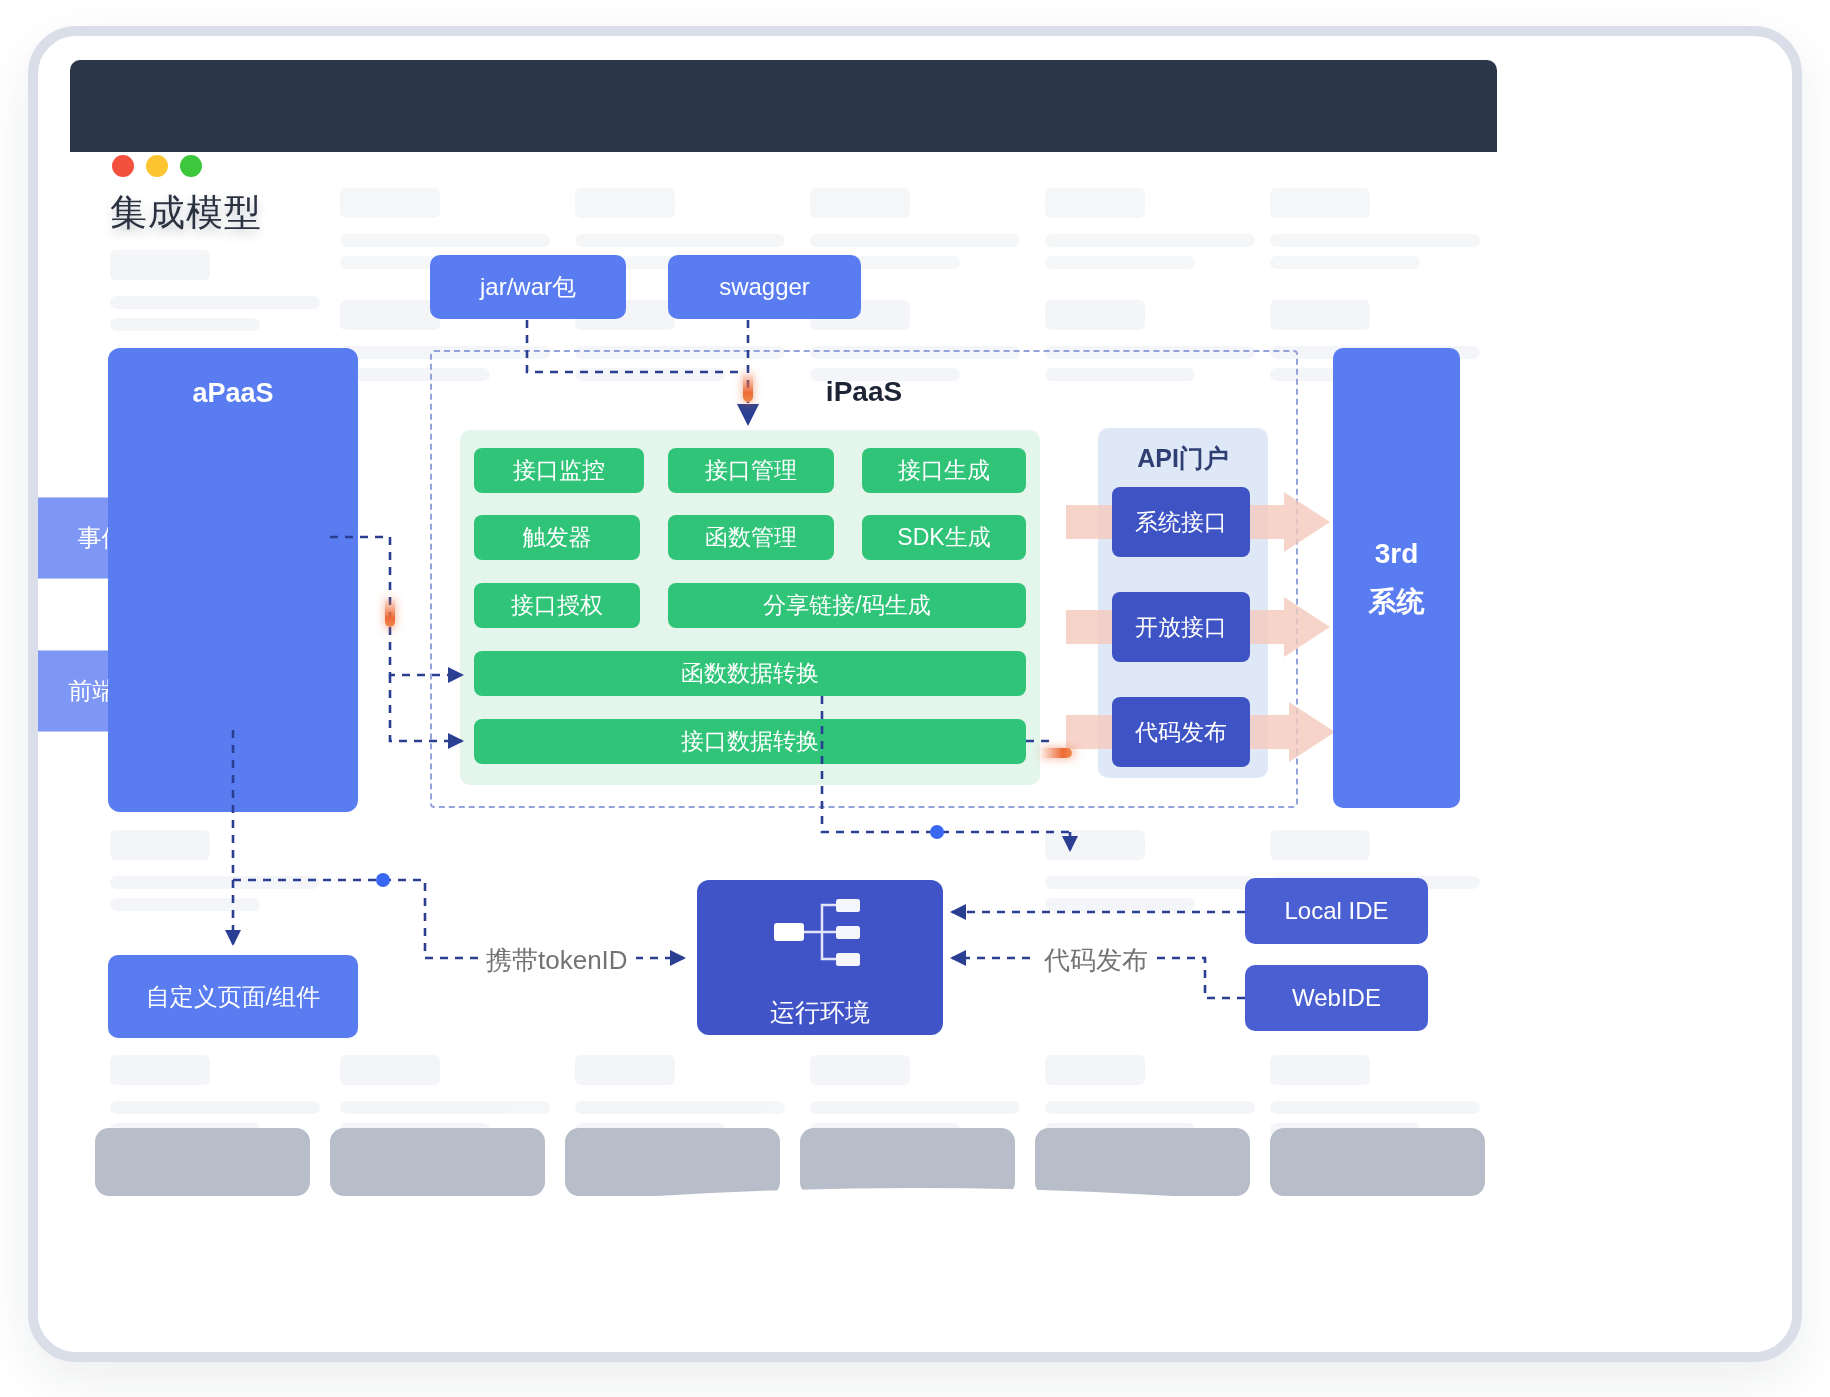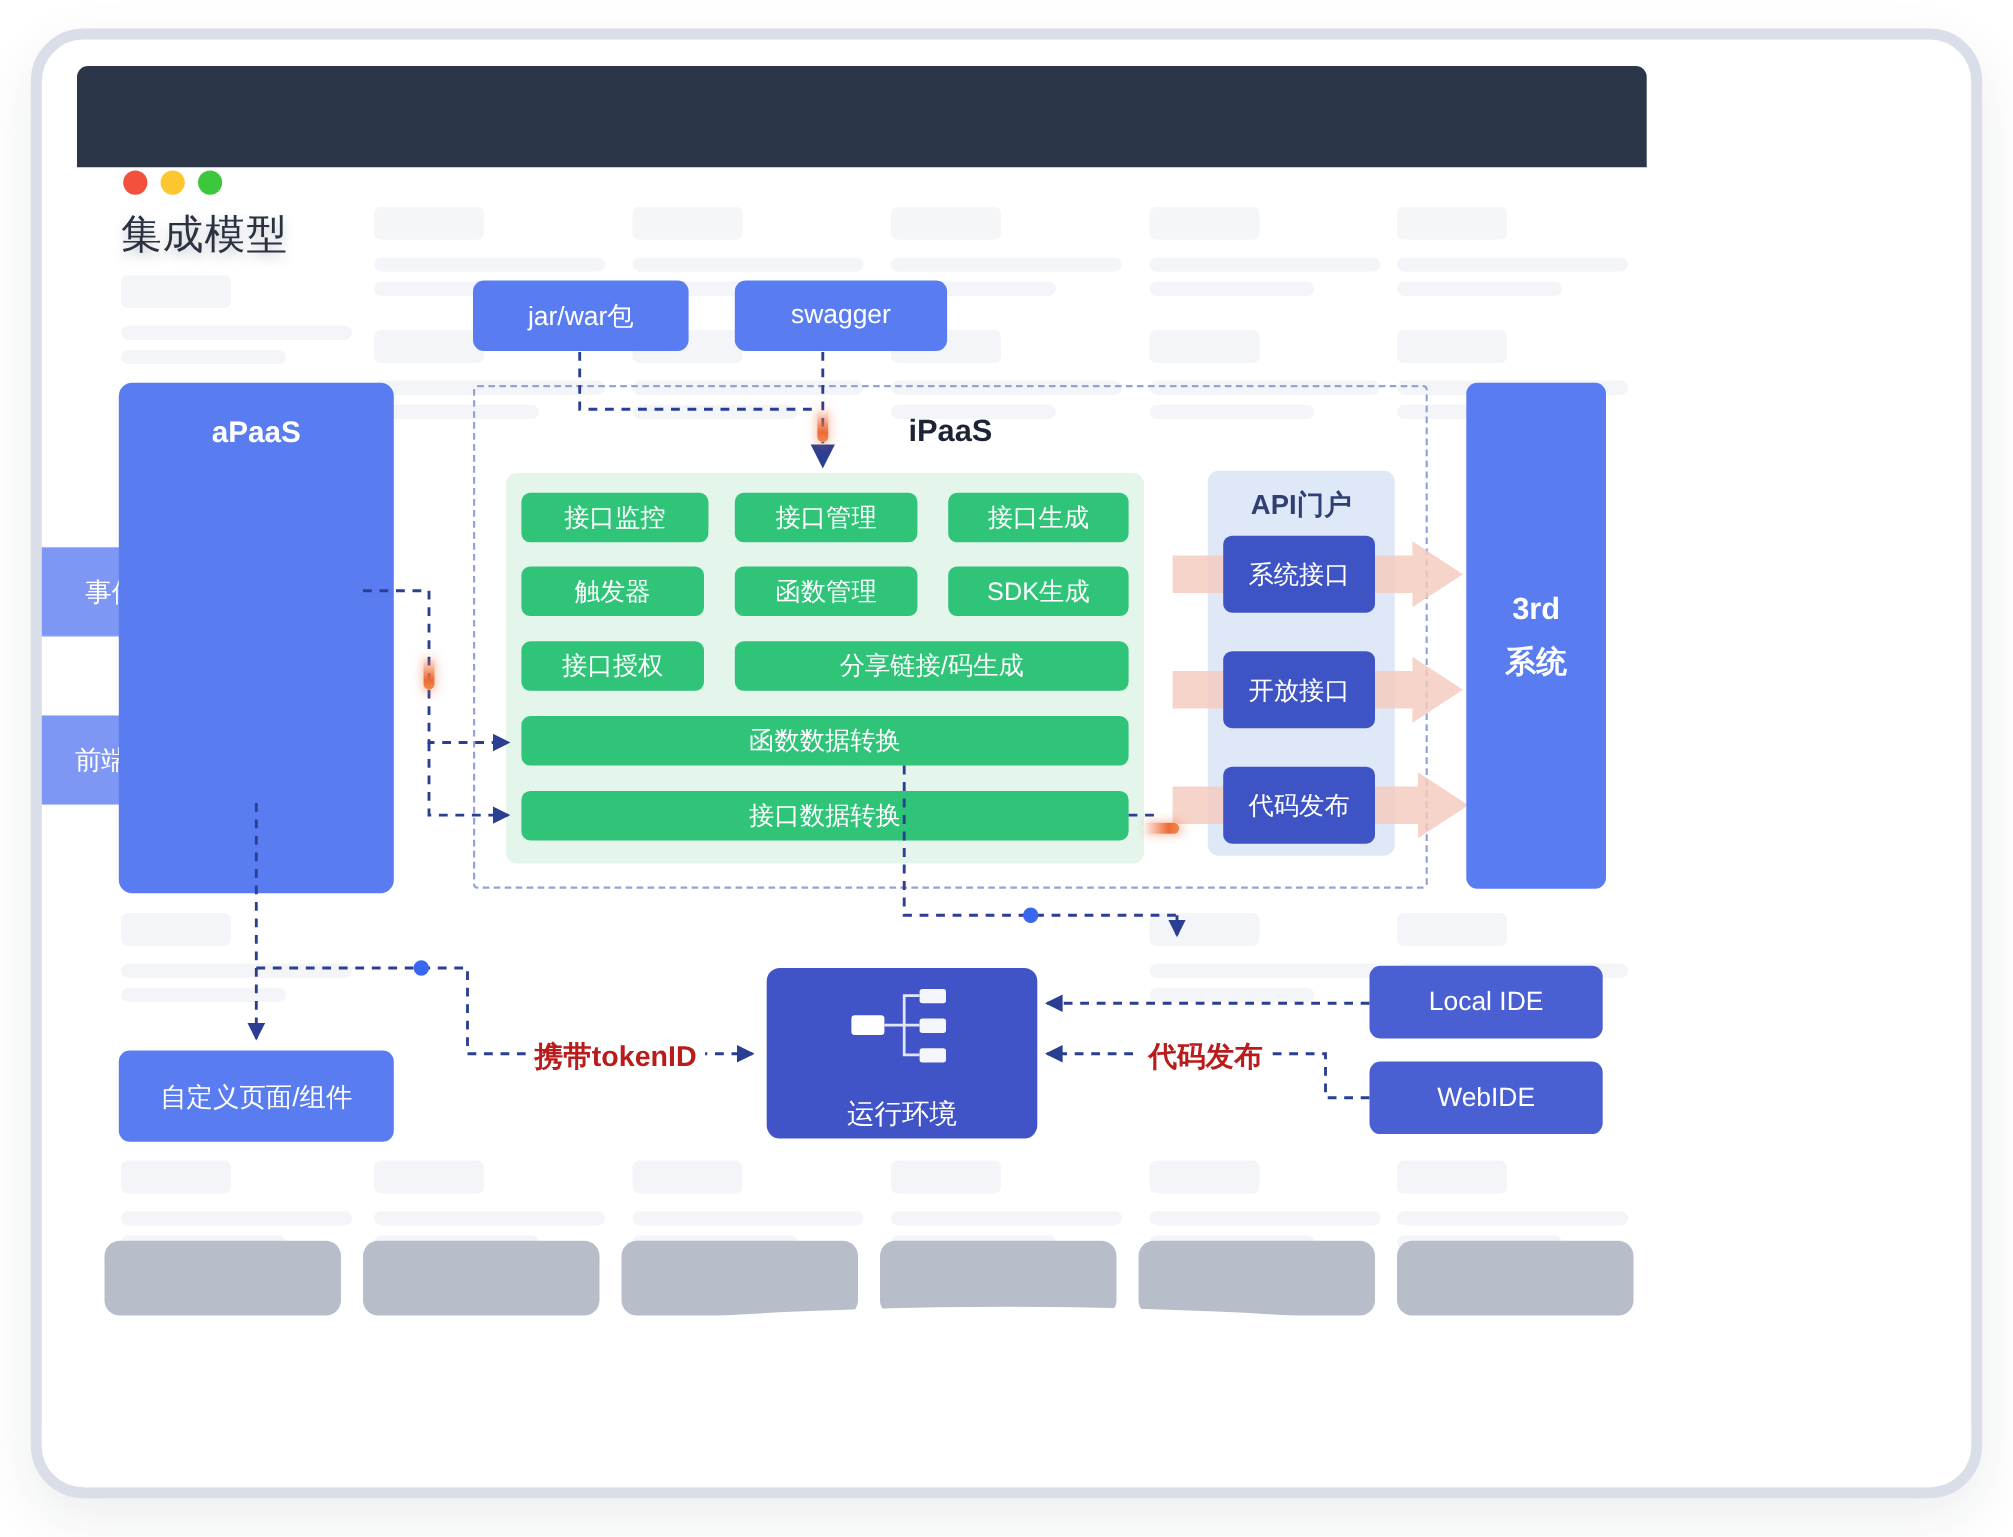--- a/index.html
+++ b/index.html
@@ -60,28 +60,28 @@
   .third{position:absolute;left:1333px;top:348px;width:127px;height:460px;background:#5a7cf1;
          border-radius:10px;color:#fff;font-size:28px;font-weight:700;display:flex;align-items:center;
          justify-content:center;text-align:center;line-height:1.7;z-index:8;}
   .third span{display:block;width:70px;}
 
   .runtime{position:absolute;left:697px;top:880px;width:246px;height:155px;background:#4054c8;
            border-radius:12px;z-index:8;}
   .rt-icon{position:absolute;left:770px;top:893px;z-index:9;}
   .rt-label{position:absolute;left:697px;top:996px;width:246px;text-align:center;color:#fff;
             font-size:25px;z-index:9;}
-  .ide{position:absolute;left:1245px;width:212px;height:66px;background:#4a5fd2;border-radius:10px;
+  .ide{position:absolute;left:1245px;width:183px;height:66px;background:#4a5fd2;border-radius:10px;
        color:#fff;font-size:24px;display:flex;align-items:center;justify-content:center;z-index:8;}
 
   svg.pinks{position:absolute;left:0;top:0;z-index:6;}
   svg.links{position:absolute;left:0;top:0;z-index:40;pointer-events:none;}
 
-  .edge-label{position:absolute;z-index:46;background:#ffffff;padding:2px 8px;color:#b91c1c;
-              font-size:26px;font-weight:700;}
+  .edge-label{position:absolute;z-index:46;background:#ffffff;padding:2px 8px;color:#737373;
+              font-size:26px;font-weight:400;}
   .comet-v{position:absolute;width:10px;height:32px;border-radius:6px;z-index:45;
            background:linear-gradient(to bottom,rgba(244,140,90,0),#ed6a35 72%,#f08a4d);
            box-shadow:0 3px 10px rgba(240,110,60,.55);}
   .comet-h{position:absolute;width:34px;height:10px;border-radius:6px;z-index:45;
            background:linear-gradient(to right,rgba(244,140,90,0),#ed6a35 72%,#f08a4d);
            box-shadow:3px 0 10px rgba(240,110,60,.55);}
 </style>
 </head>
 <body>
 

